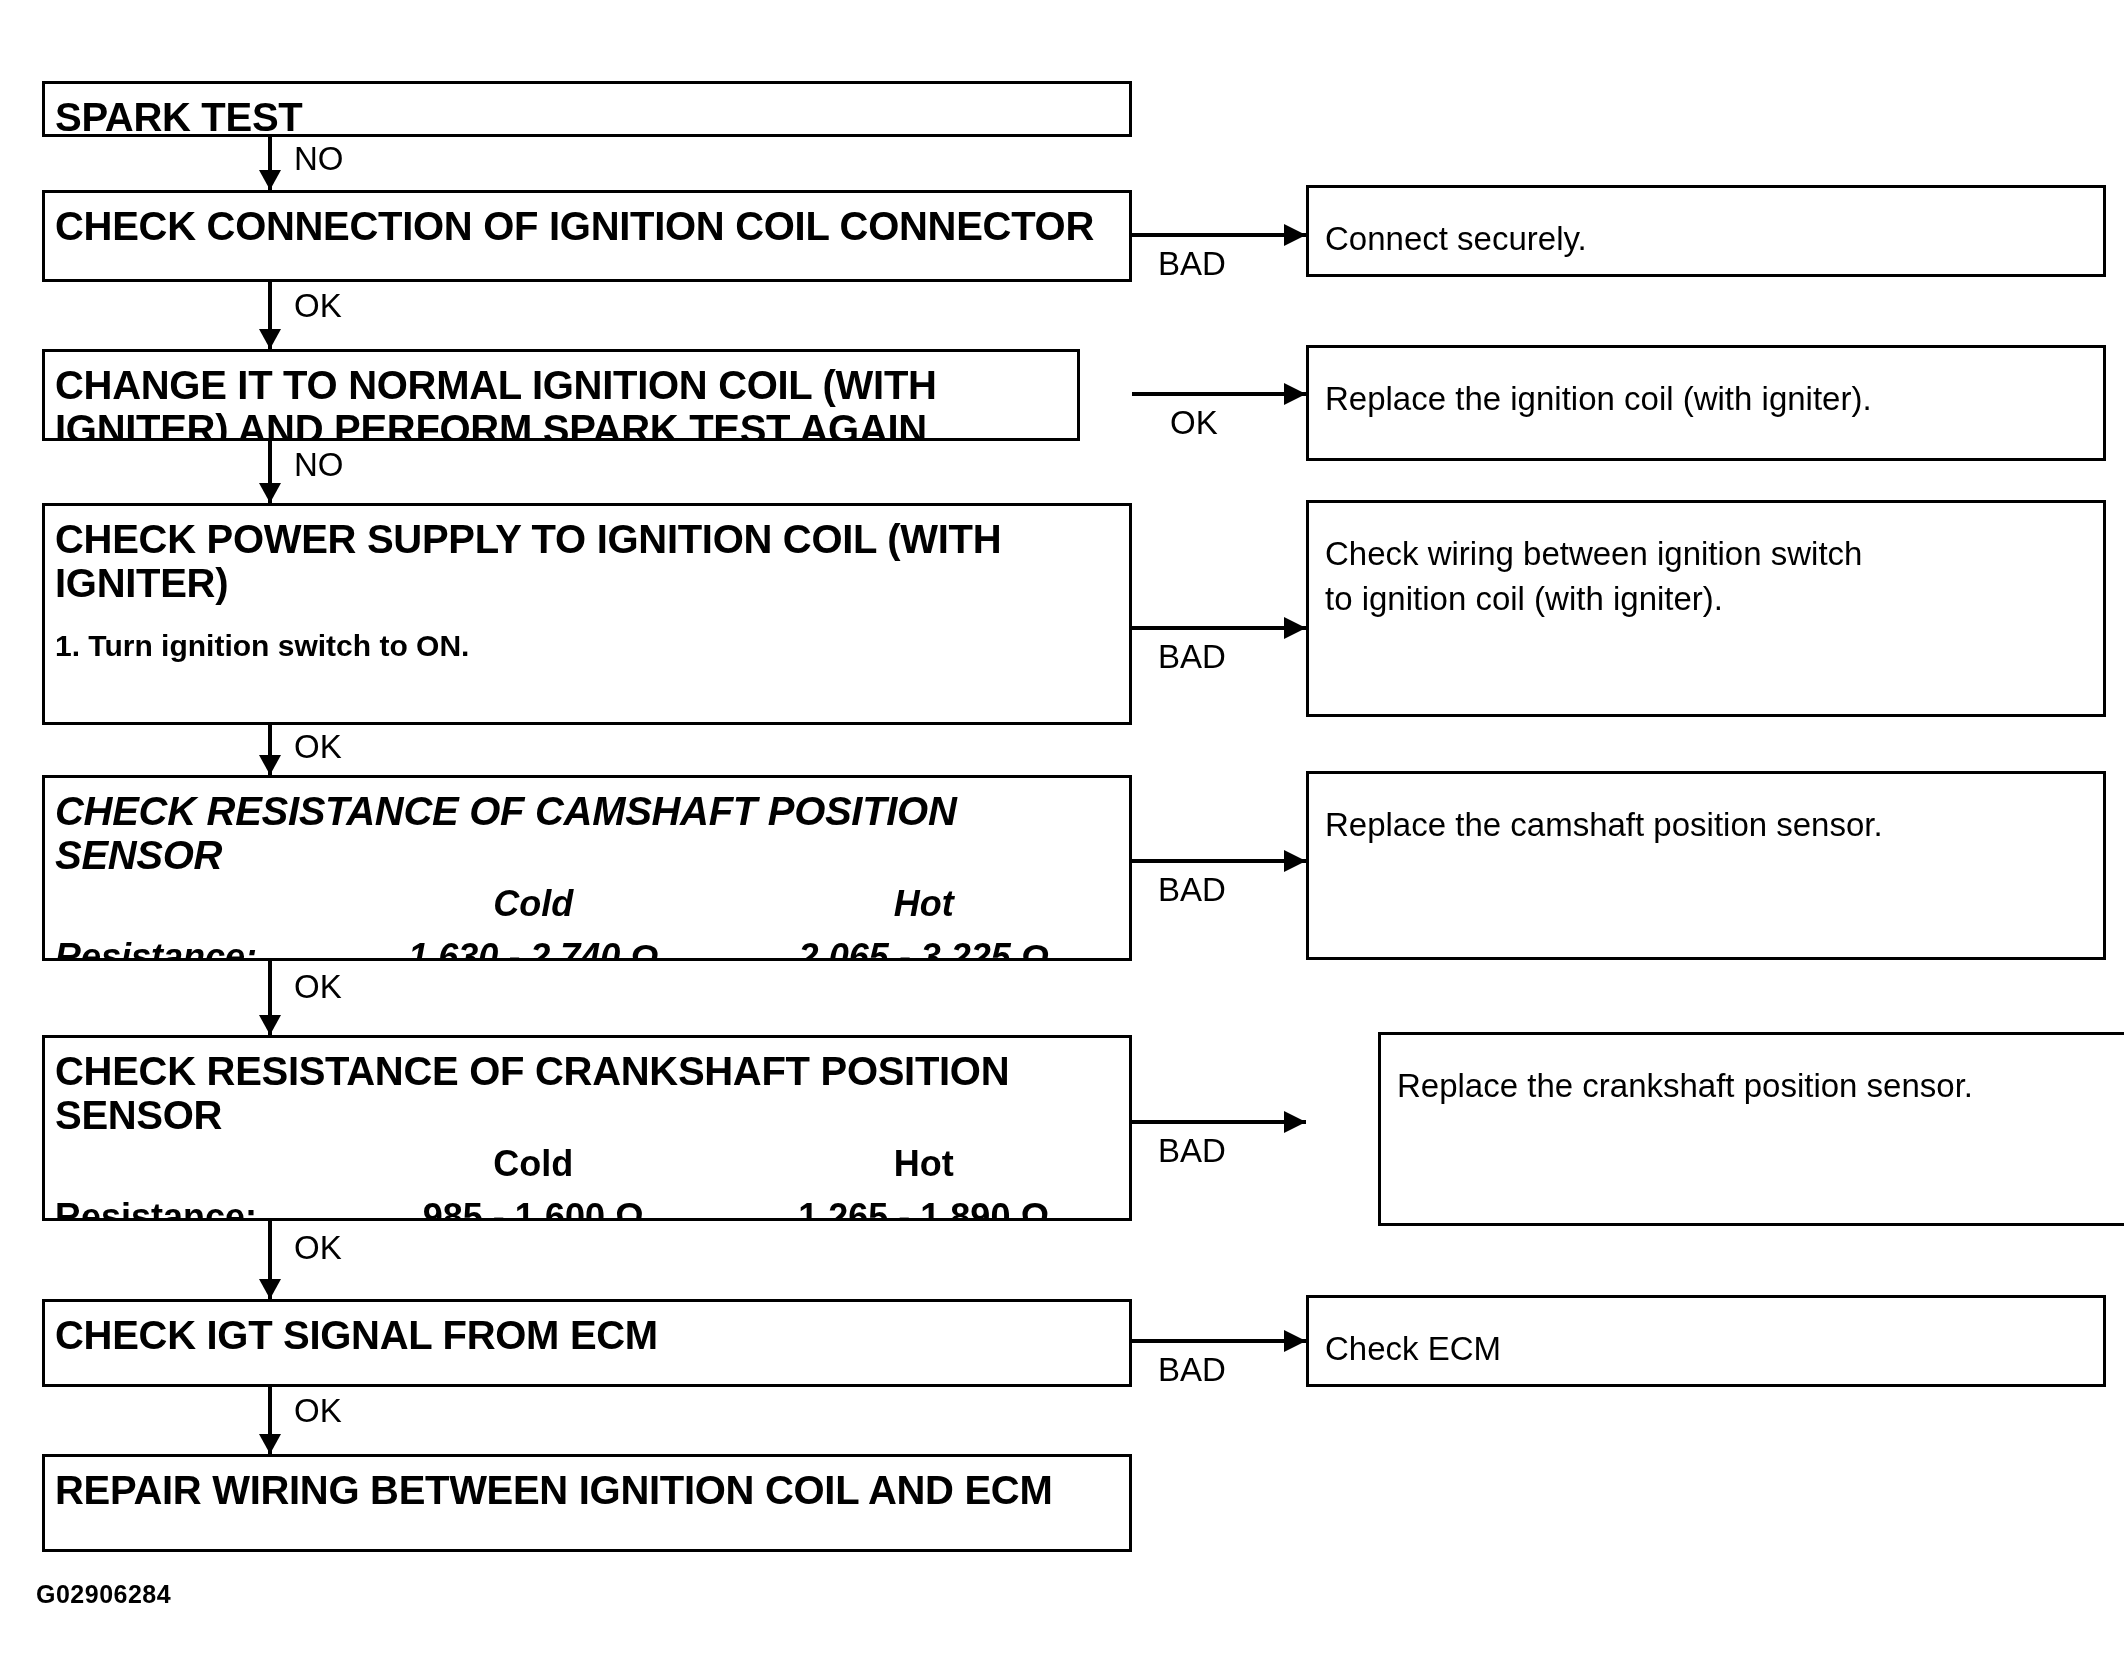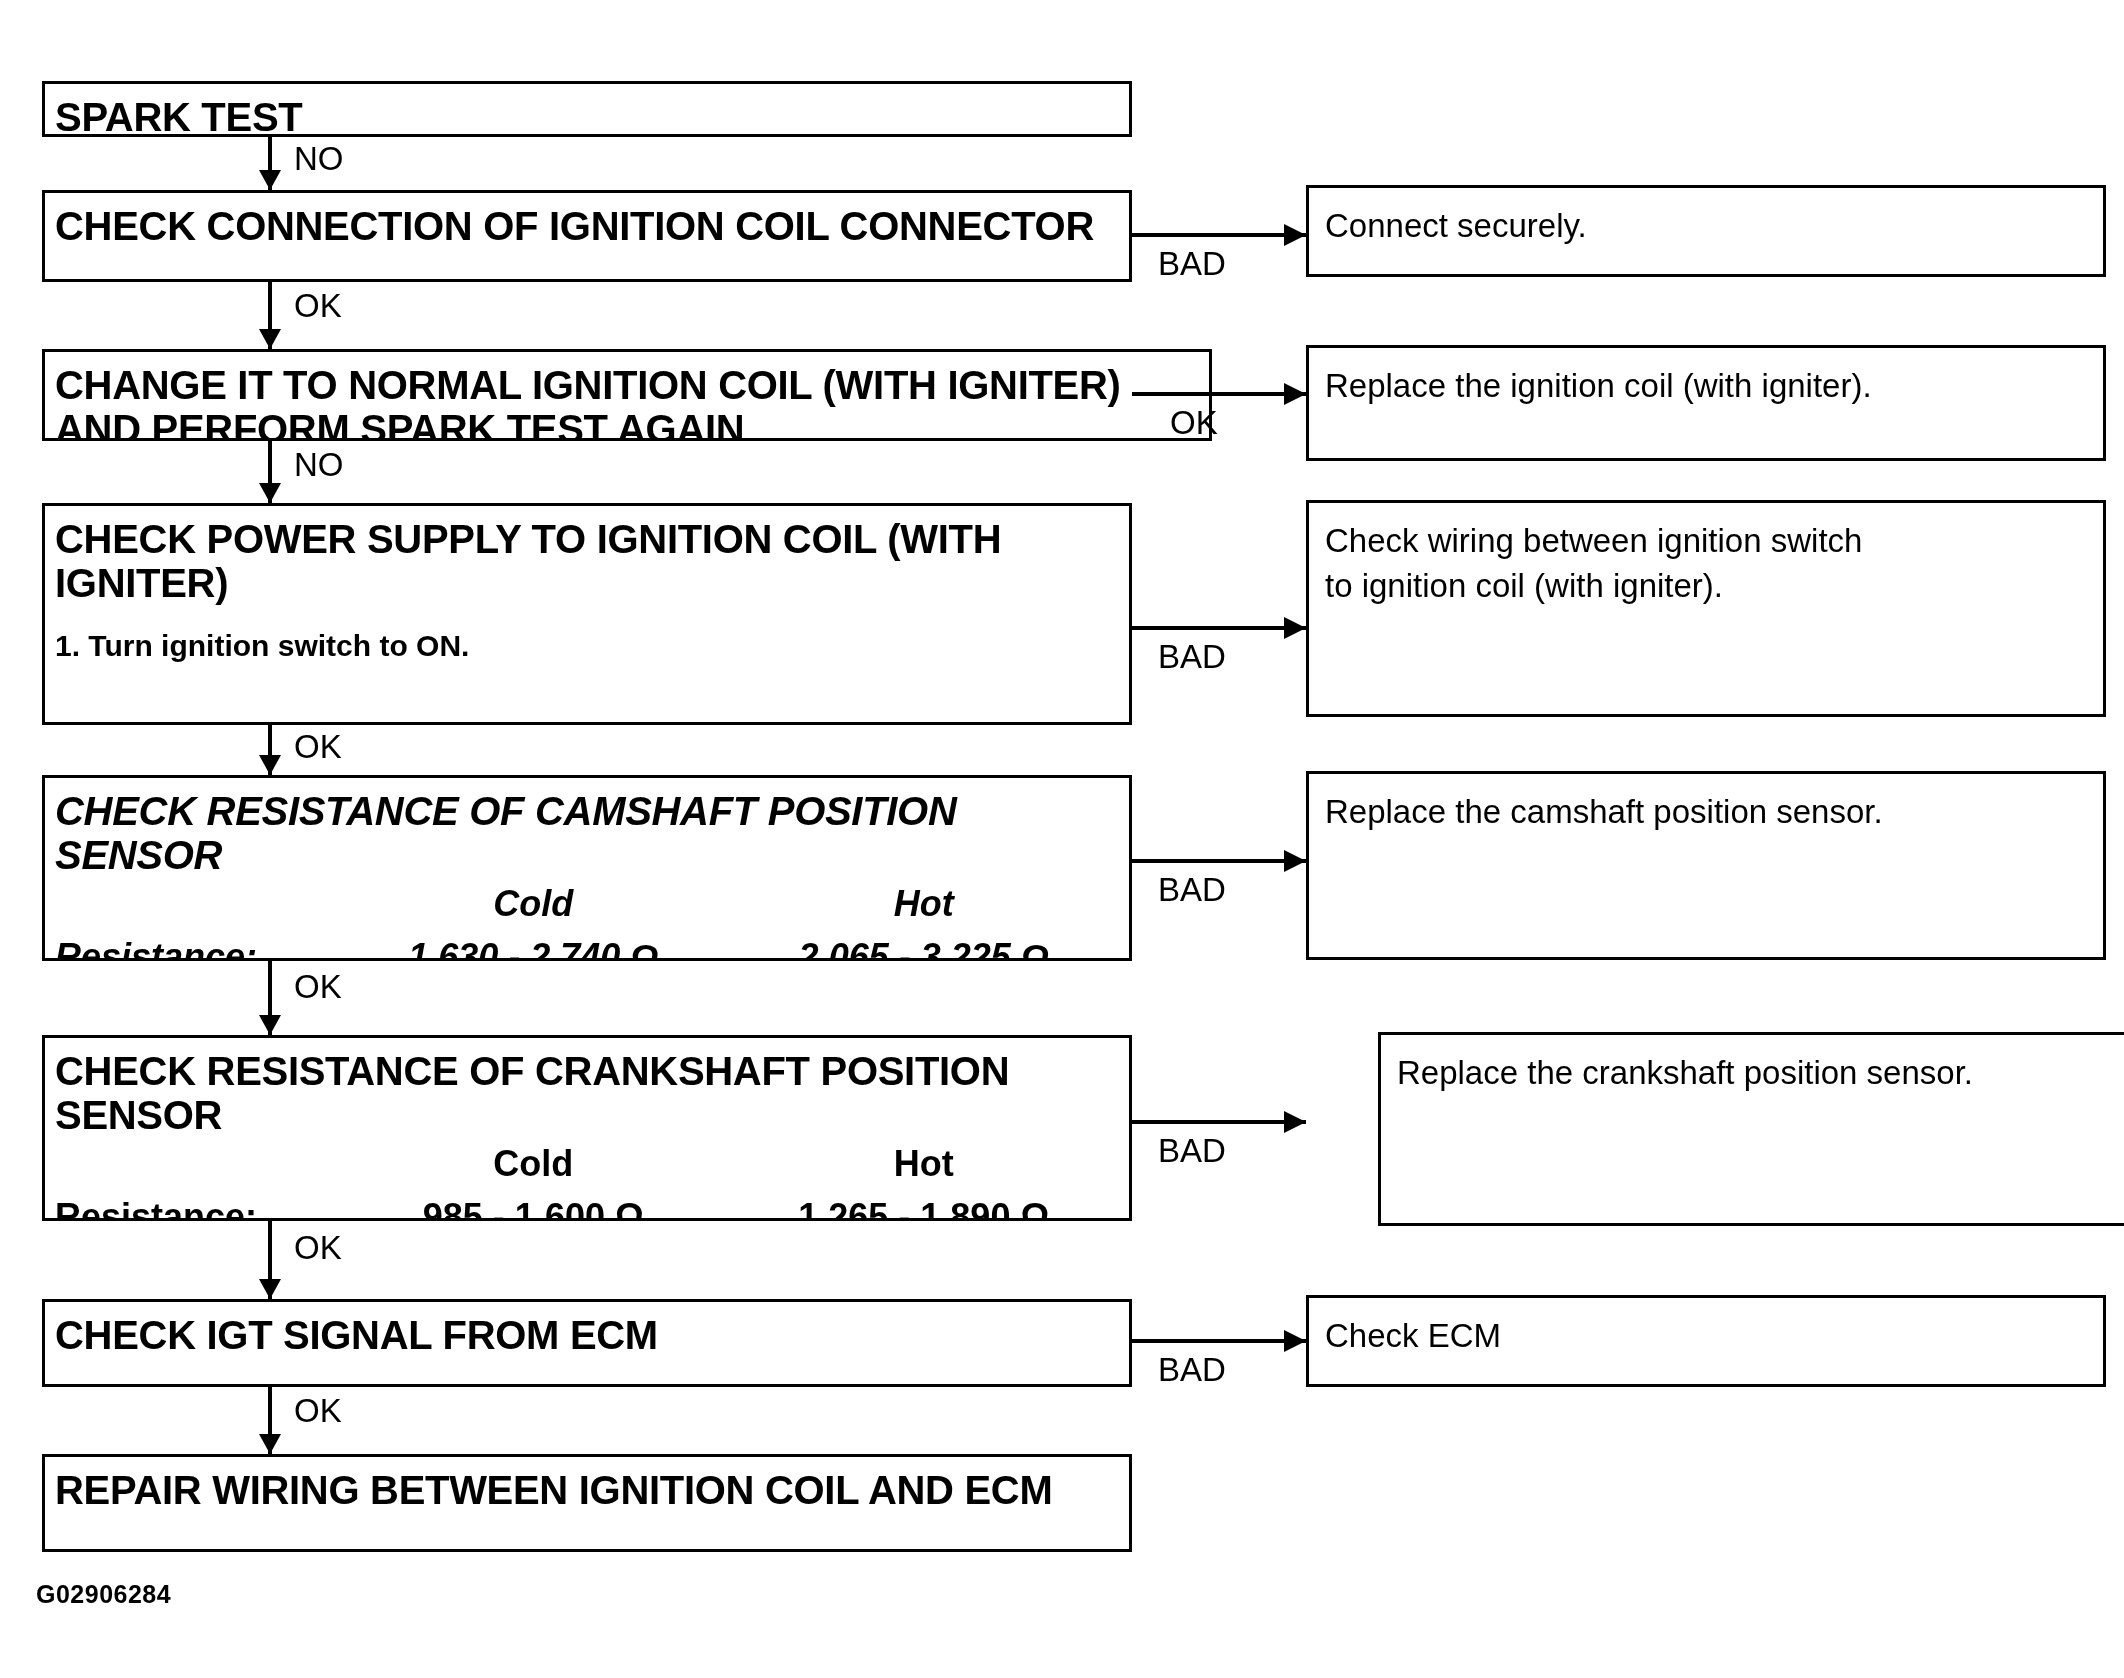--- a/index.html
+++ b/index.html
@@ -31,21 +31,21 @@
 
   .box-item {
     font-size: 30px;
     line-height: 1.25;
     margin-top: 22px;
     padding-left: 36px;
     text-indent: -36px;
     font-weight: bold;
   }
 
-  .rbox { padding: 16px 16px; }
+  .rbox { padding: 29px 16px; }
 
   .result-text {
     font-size: 33px;
     line-height: 1.35;
     white-space: pre-line;
   }
 
   .res-table {
     margin-top: 6px;
     font-weight: bold;
@@ -122,21 +122,21 @@
   </div>
   <div class="harrow" style="left:1132px; top:233px; width:174px;"></div>
   <div class="lbl" style="left:1158px; top:247px;">BAD</div>
   <div class="box rbox" style="left:1306px; top:185px; width:800px; height:92px;">
     <div class="result-text">Connect securely.</div>
   </div>
 
   <div class="varrow" style="left:268px; top:282px; height:67px;"></div>
   <div class="lbl" style="left:294px; top:289px;">OK</div>
 
-  <div class="box" style="left:42px; top:349px; width:1170px; height:92px;">
+  <div class="box" style="left:42px; top:349px; width:1038px; height:92px;">
     <div class="box-title">CHANGE IT TO NORMAL IGNITION COIL (WITH IGNITER) AND PERFORM SPARK TEST AGAIN</div>
   </div>
   <div class="harrow" style="left:1132px; top:392px; width:174px;"></div>
   <div class="lbl" style="left:1170px; top:406px;">OK</div>
   <div class="box rbox" style="left:1306px; top:345px; width:800px; height:116px;">
     <div class="result-text">Replace the ignition coil (with igniter).</div>
   </div>
 
   <div class="varrow" style="left:268px; top:441px; height:62px;"></div>
   <div class="lbl" style="left:294px; top:448px;">NO</div>

